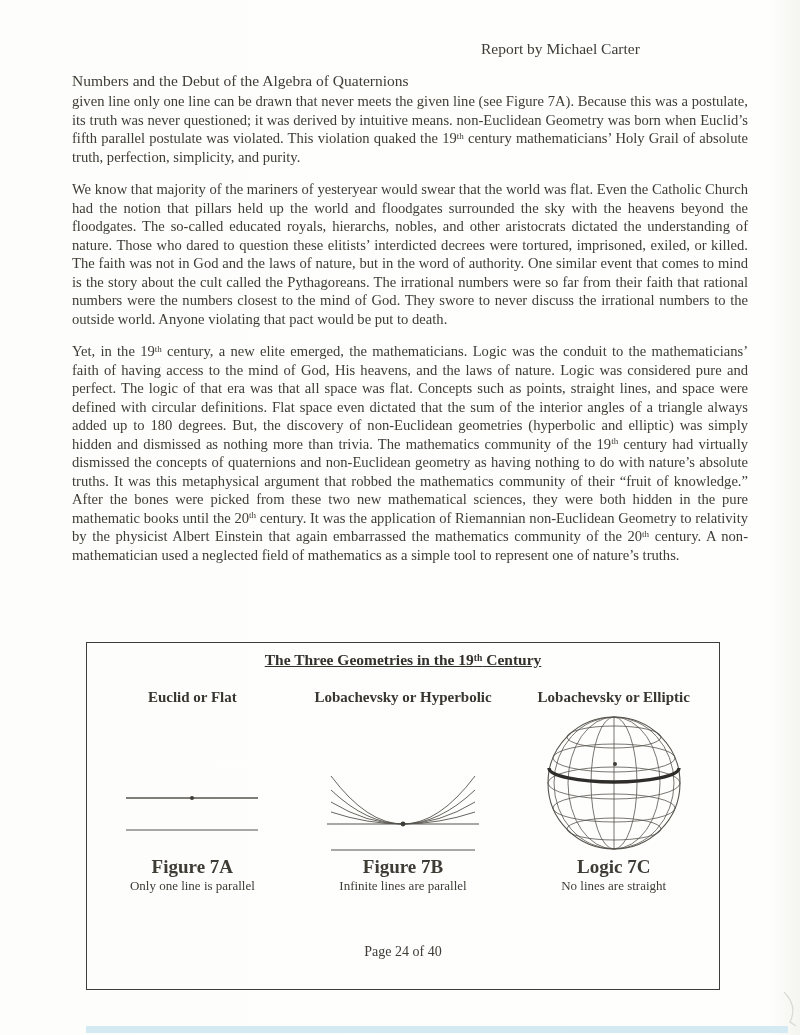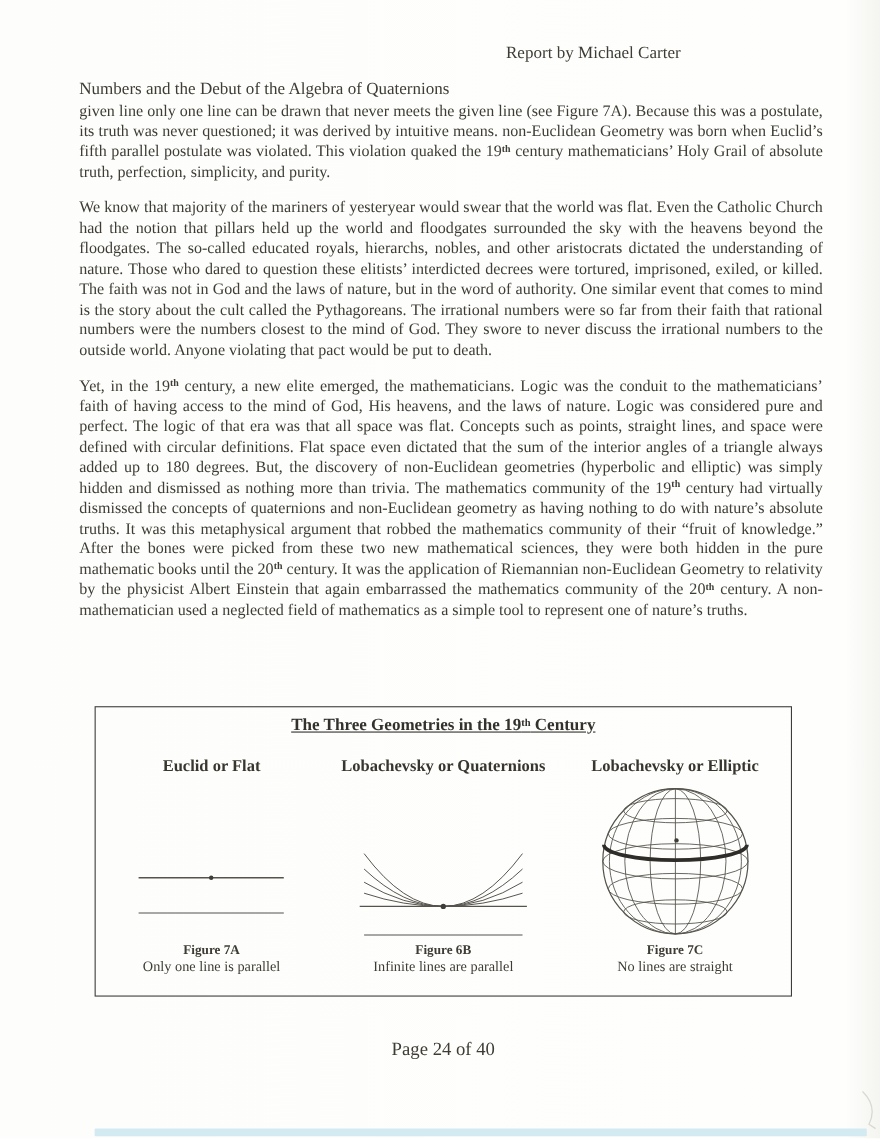--- a/index.html
+++ b/index.html
@@ -11,39 +11,38 @@
     position: relative;
     overflow: hidden;
   }
   .page {
     position: absolute; inset: 0;
     background: linear-gradient(90deg, #fdfdfb 0%, #fefefd 96%, #f4f4f0 100%);
   }
   
   .hdr { position: absolute; top: 40px; left: 0; width: 100%; font-size: 15.5px; }
   .hdr-left  { position: absolute; left: 72px; top: 0; white-space: nowrap; margin-top: 32px; }
-  .hdr-right { position: absolute; left: 460px; top: 0; white-space: nowrap; }
+  .hdr-right { position: absolute; left: 481px; top: 0; white-space: nowrap; }
   
   .body-text {
     position: absolute; top: 92px; left: 72px; width: 676px;
     font-size: 14.6px; line-height: 18.5px;
     text-align: justify;
   }
   .body-text p { margin: 0 0 14px 0; }
   sup {
     font-size: 0.62em;
     line-height: 0;
     vertical-align: baseline;
     position: relative;
     top: -0.45em;
-    font-weight: bold;
   }
   
   .figure-box {
-    position: absolute; left: 86px; top: 642px; width: 634px; height: 264px;
+    position: absolute; left: 86px; top: 642px; width: 634px; height: 348px;
     border: 1.6px solid #3d3d3b;
     box-sizing: border-box;
     background: transparent;
   }
   .fig-title {
     margin-top: 8px;
     text-align: center;
     font-weight: bold;
     font-size: 15.5px;
     color: #33312c;
@@ -51,30 +50,30 @@
   .fig-cols {
     display: flex;
     margin-top: 20px;
   }
   .fig-col { flex: 1 1 0; display: flex; flex-direction: column; align-items: center; }
   .fig-heading { font-weight: bold; font-size: 15px; color: #38362f; white-space: nowrap; }
   .fig-art {
     height: 148px;
     display: flex; align-items: flex-end; justify-content: center;
   }
-  .fig-cap-title { font-weight: bold; font-size: 12px; margin-top: 2px; }
+  .fig-cap-title { font-weight: bold; font-size: 19px; margin-top: 2px; }
   .fig-cap-sub { font-size: 13px; }
   svg .stroke { stroke: #55534c; fill: none; }
   
   .footer {
     position: absolute; left: 86px; top: 941px; width: 634px;
     text-align: center;
   }
   .footer-fig { font-weight: bold; font-size: 15px; }
-  .footer-page { font-size: 17px; margin-top: 3px; }
+  .footer-page { font-size: 14px; margin-top: 3px; }
   
   .bottom-bar {
     position: absolute; left: 86px; top: 1026px; width: 702px; height: 7px;
     border-radius: 1px;
     opacity: 0.9;
   }
   .corner-artifact {
     position: absolute; right: 0px; top: 992px;
   }
 </style>
@@ -106,33 +105,33 @@
             <line class="stroke" x1="4" y1="6" x2="136" y2="6" stroke-width="1.4" stroke="#55534c"></line>
             <circle cx="70" cy="6" r="2" fill="#3f3d37"></circle>
             <line class="stroke" x1="4" y1="38" x2="136" y2="38" stroke-width="1" stroke="#55534c"></line>
           </svg>
         </div>
         <div class="fig-cap-title">Figure 7A</div>
         <div class="fig-cap-sub">Only one line is parallel</div>
       </div>
 
       <div class="fig-col">
-        <div class="fig-heading">Lobachevsky or Quaternions</div>
+        <div class="fig-heading">Lobachevsky or Hyperbolic</div>
         <div class="fig-art">
           <svg width="160" height="92" viewBox="0 0 160 92">
             <path class="stroke" d="M 8 14 Q 80 110 152 14" stroke-width="0.9" stroke="#55534c"></path>
             <path class="stroke" d="M 8 28 Q 80 96 152 28" stroke-width="0.9" stroke="#55534c"></path>
             <path class="stroke" d="M 8 40 Q 80 84 152 40" stroke-width="0.9" stroke="#55534c"></path>
             <path class="stroke" d="M 8 50 Q 80 74 152 50" stroke-width="0.9" stroke="#55534c"></path>
             <line class="stroke" x1="4" y1="62" x2="156" y2="62" stroke-width="1.2" stroke="#55534c"></line>
             <circle cx="80" cy="62" r="2.4" fill="#3f3d37"></circle>
             <line class="stroke" x1="8" y1="88" x2="152" y2="88" stroke-width="1" stroke="#55534c"></line>
           </svg>
         </div>
-        <div class="fig-cap-title">Figure 6B</div>
+        <div class="fig-cap-title">Figure 7B</div>
         <div class="fig-cap-sub">Infinite lines are parallel</div>
       </div>
 
       <div class="fig-col">
         <div class="fig-heading">Lobachevsky or Elliptic</div>
         <div class="fig-art">
           <svg width="142" height="142" viewBox="0 0 142 142">
             <circle class="stroke" cx="71" cy="71" r="66" stroke-width="1.1" stroke="#55534c"></circle>
 
             <line class="stroke" x1="71" y1="5" x2="71" y2="137" stroke-width="0.8" stroke="#55534c"></line>
@@ -143,21 +142,21 @@
             <ellipse class="stroke" cx="71" cy="25" rx="47" ry="11" stroke-width="0.8" stroke="#55534c"></ellipse>
             <ellipse class="stroke" cx="71" cy="46" rx="61" ry="14" stroke-width="0.8" stroke="#55534c"></ellipse>
             <ellipse class="stroke" cx="71" cy="71" rx="66" ry="16" stroke-width="0.8" stroke="#55534c"></ellipse>
             <ellipse class="stroke" cx="71" cy="96" rx="61" ry="14" stroke-width="0.8" stroke="#55534c"></ellipse>
             <ellipse class="stroke" cx="71" cy="117" rx="47" ry="11" stroke-width="0.8" stroke="#55534c"></ellipse>
 
             <path d="M 6 56 A 65 14 0 0 0 136 56" fill="none" stroke="#2f2d29" stroke-width="3.4"></path>
             <circle cx="72" cy="52" r="2" fill="#3f3d37"></circle>
           </svg>
         </div>
-        <div class="fig-cap-title">Figure 7C</div>
+        <div class="fig-cap-title">Logic 7C</div>
         <div class="fig-cap-sub">No lines are straight</div>
       </div>
 
     </div>
   </div>
 
   <div class="footer">
     <div class="footer-page">Page 24 of 40</div>
   </div>
 

